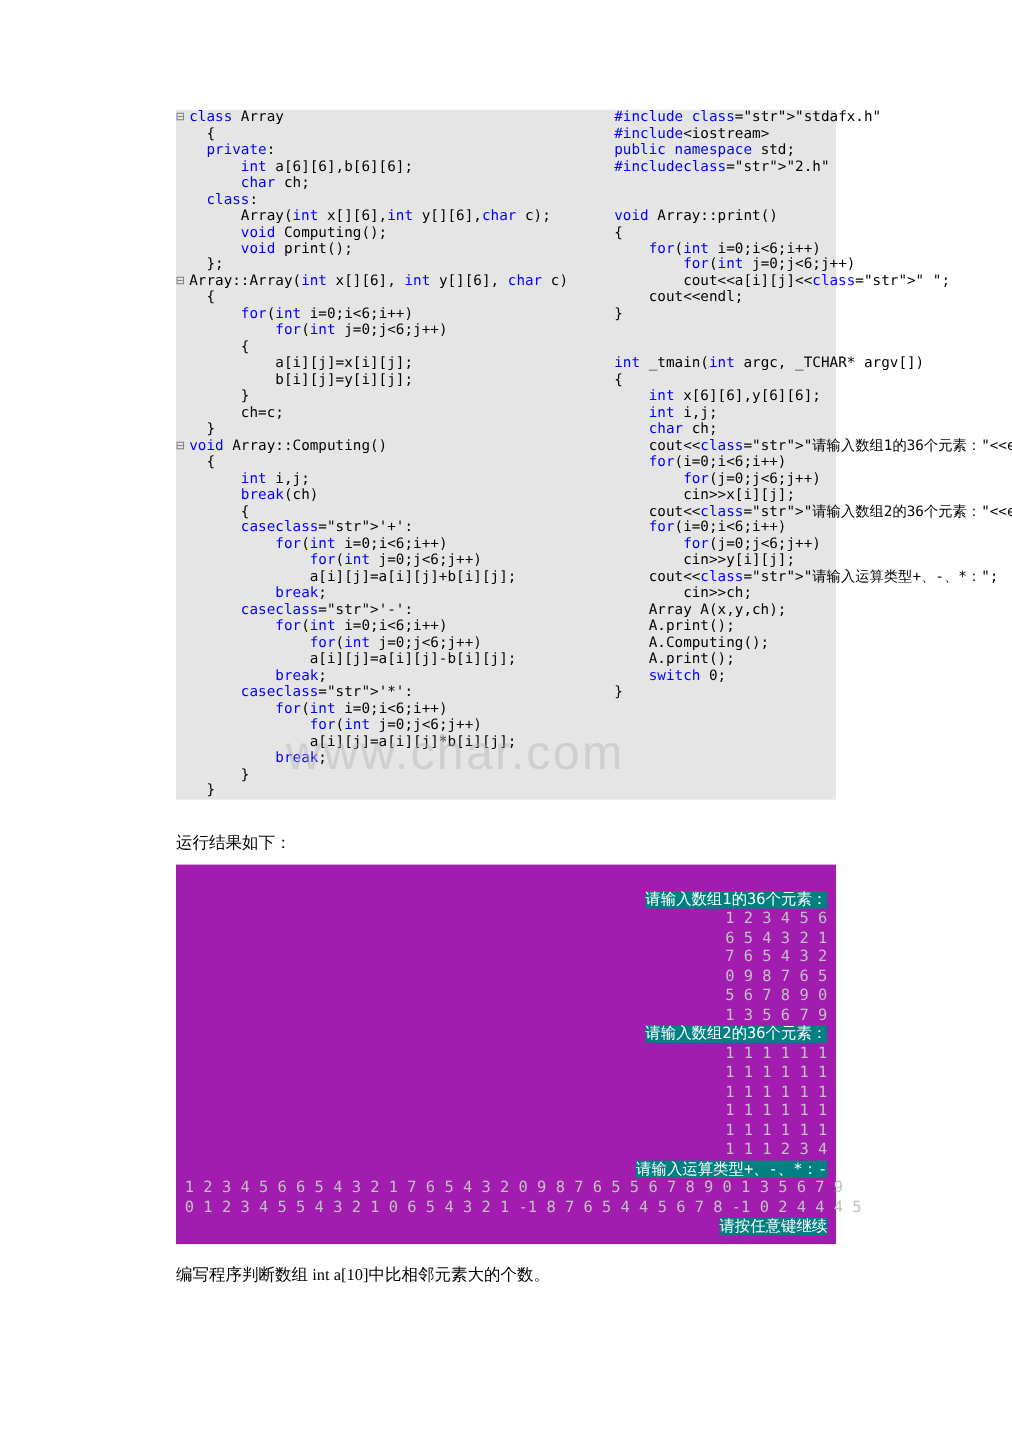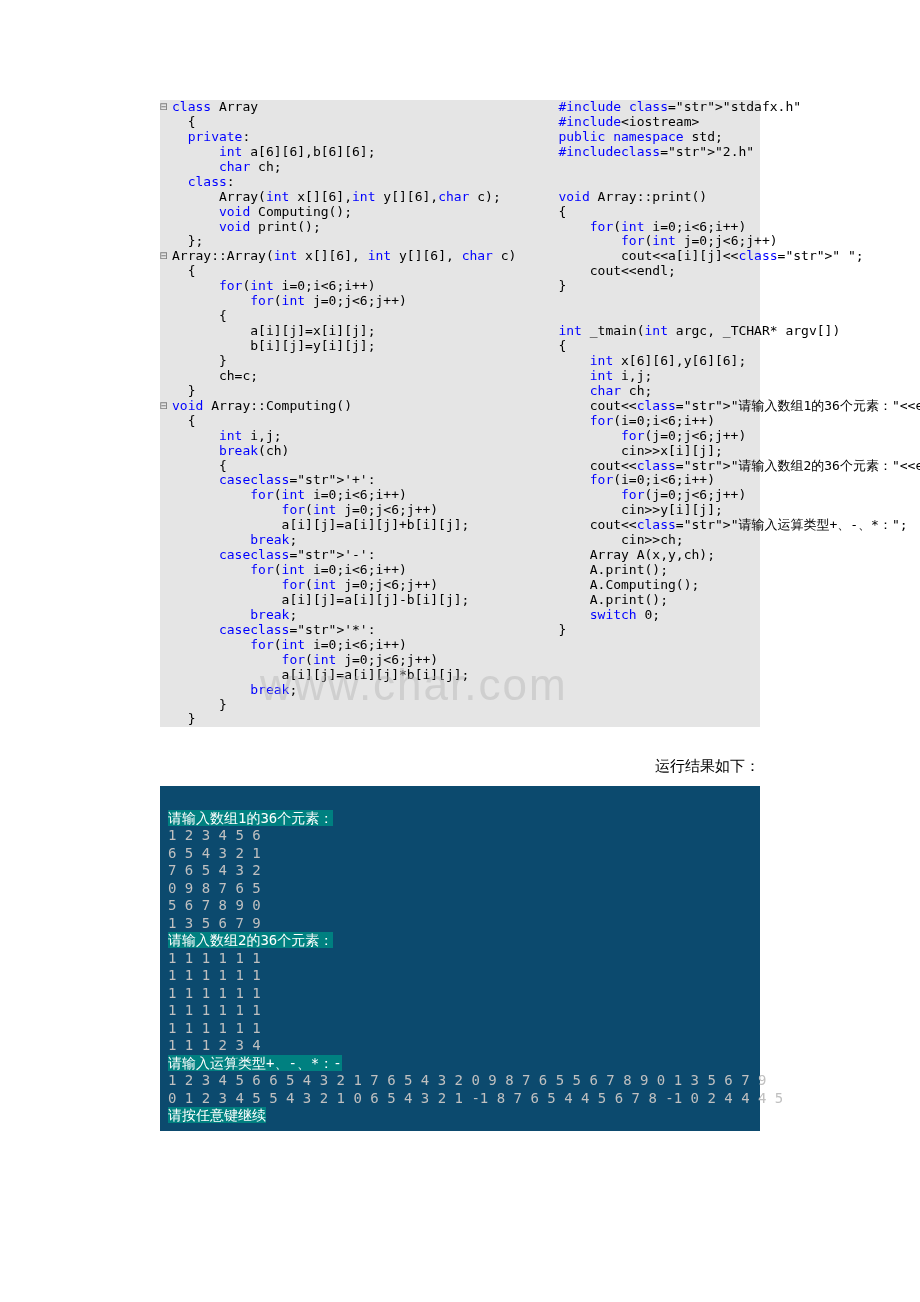--- a/index.html
+++ b/index.html
@@ -31,31 +31,31 @@
     color: #808080;
     text-align: left;
     user-select: none;
     vertical-align: top;
   }
   .kw { color: #0000ff; }
   .section-title {
     margin: 30px 0 10px 0;
     font-size: 15px;
     font-family: "SimSun", serif;
-    text-align: right;
   }
   .console {
-    background: #0c4a6e;
+    background: #a21caf;
     color: #c0c0c0;
     font-family: "SimSun", Consolas, monospace;
     font-size: 14px;
     padding: 6px 8px;
     white-space: pre;
     line-height: 1.25;
     margin-bottom: 14px;
+    text-align: right;
   }
   .console .hi {
     background: #008080;
     color: #fff;
   }
   .body-text {
     font-size: 15px;
     line-height: 2;
     font-family: "SimSun", serif;
     margin-top: 8px;
@@ -175,14 +175,15 @@
 <span>1 1 1 1 1 1</span>
 <span>1 1 1 1 1 1</span>
 <span>1 1 1 1 1 1</span>
 <span>1 1 1 1 1 1</span>
 <span>1 1 1 2 3 4</span>
 <span class="hi">请输入运算类型+、-、*：-</span>
 <span>1 2 3 4 5 6 6 5 4 3 2 1 7 6 5 4 3 2 0 9 8 7 6 5 5 6 7 8 9 0 1 3 5 6 7 9</span>
 <span>0 1 2 3 4 5 5 4 3 2 1 0 6 5 4 3 2 1 -1 8 7 6 5 4 4 5 6 7 8 -1 0 2 4 4 4 5</span>
 <span class="hi">请按任意键继续</span></div>
 
+  <div class="body-text">编写程序判断数组 int a[10]中比相邻元素大的个数。</div>
 
 </div>
 
 </body></html>

